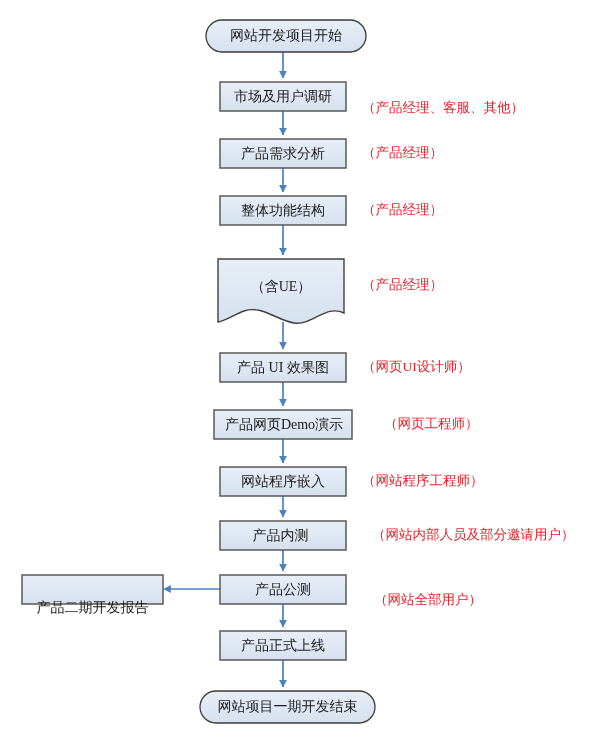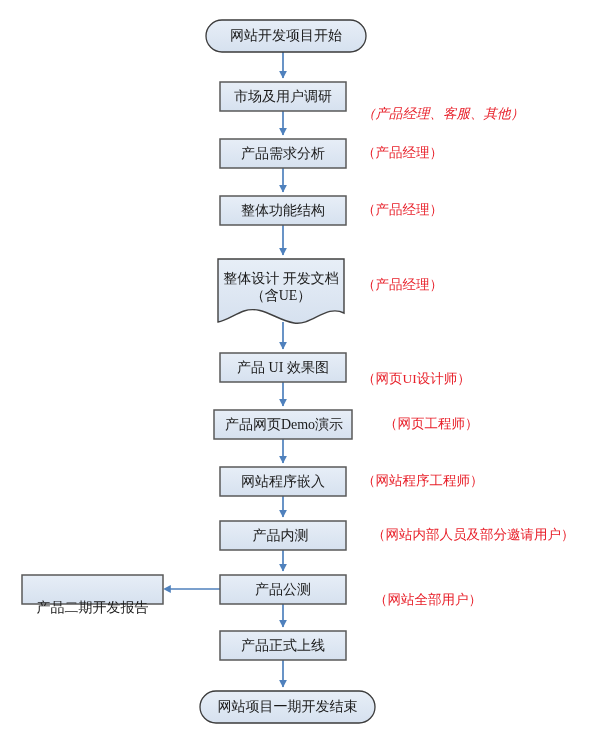--- a/index.html
+++ b/index.html
@@ -103,41 +103,40 @@
 
 <div class="node-label" style="left:206px; top:20px; width:160px; height:32px;">网站开发项目开始</div>
 
 <div class="node-label" style="left:220px; top:82px; width:126px; height:29px;">市场及用户调研</div>
 
 <div class="node-label" style="left:220px; top:139px; width:126px; height:29px;">产品需求分析</div>
 
 <div class="node-label" style="left:220px; top:196px; width:126px; height:29px;">整体功能结构</div>
 
 <div class="node-label doc-label" style="left:218px; top:263px; width:126px; height:48px;">
-  <span>整体设计 开发文档</span>
   <span>（含UE）</span>
 </div>
 
 <div class="node-label" style="left:220px; top:353px; width:126px; height:29px;">产品 UI 效果图</div>
 
 <div class="node-label" style="left:214px; top:410px; width:140px; height:29px;">产品网页Demo演示</div>
 
 <div class="node-label" style="left:220px; top:467px; width:126px; height:29px;">网站程序嵌入</div>
 
 <div class="node-label" style="left:220px; top:521px; width:121px; height:29px;">产品内测</div>
 
 <div class="node-label" style="left:220px; top:575px; width:126px; height:29px;">产品公测</div>
 
 <div class="node-label" style="left:22px; top:593px; width:141px; height:29px;">产品二期开发报告</div>
 
 <div class="node-label" style="left:220px; top:631px; width:126px; height:29px;">产品正式上线</div>
 
 <div class="node-label" style="left:200px; top:691px; width:175px; height:32px;">网站项目一期开发结束</div>
 
-<div class="annot" style="left:362px; top:104px;font-style:italic;">（产品经理、客服、其他）</div>
+<div class="annot" style="left:362px; top:98px;">（产品经理、客服、其他）</div>
 <div class="annot" style="left:362px; top:143px;">（产品经理）</div>
 <div class="annot" style="left:362px; top:200px;">（产品经理）</div>
 <div class="annot" style="left:362px; top:275px;">（产品经理）</div>
-<div class="annot" style="left:362px; top:357px;margin-top:12px;">（网页UI设计师）</div>
+<div class="annot" style="left:362px; top:357px;">（网页UI设计师）</div>
 <div class="annot" style="left:384px; top:414px;">（网页工程师）</div>
 <div class="annot" style="left:362px; top:471px;">（网站程序工程师）</div>
 <div class="annot" style="left:372px; top:525px;">（网站内部人员及部分邀请用户）</div>
 <div class="annot" style="left:374px; top:590px;">（网站全部用户）</div>
 
 </body></html>

